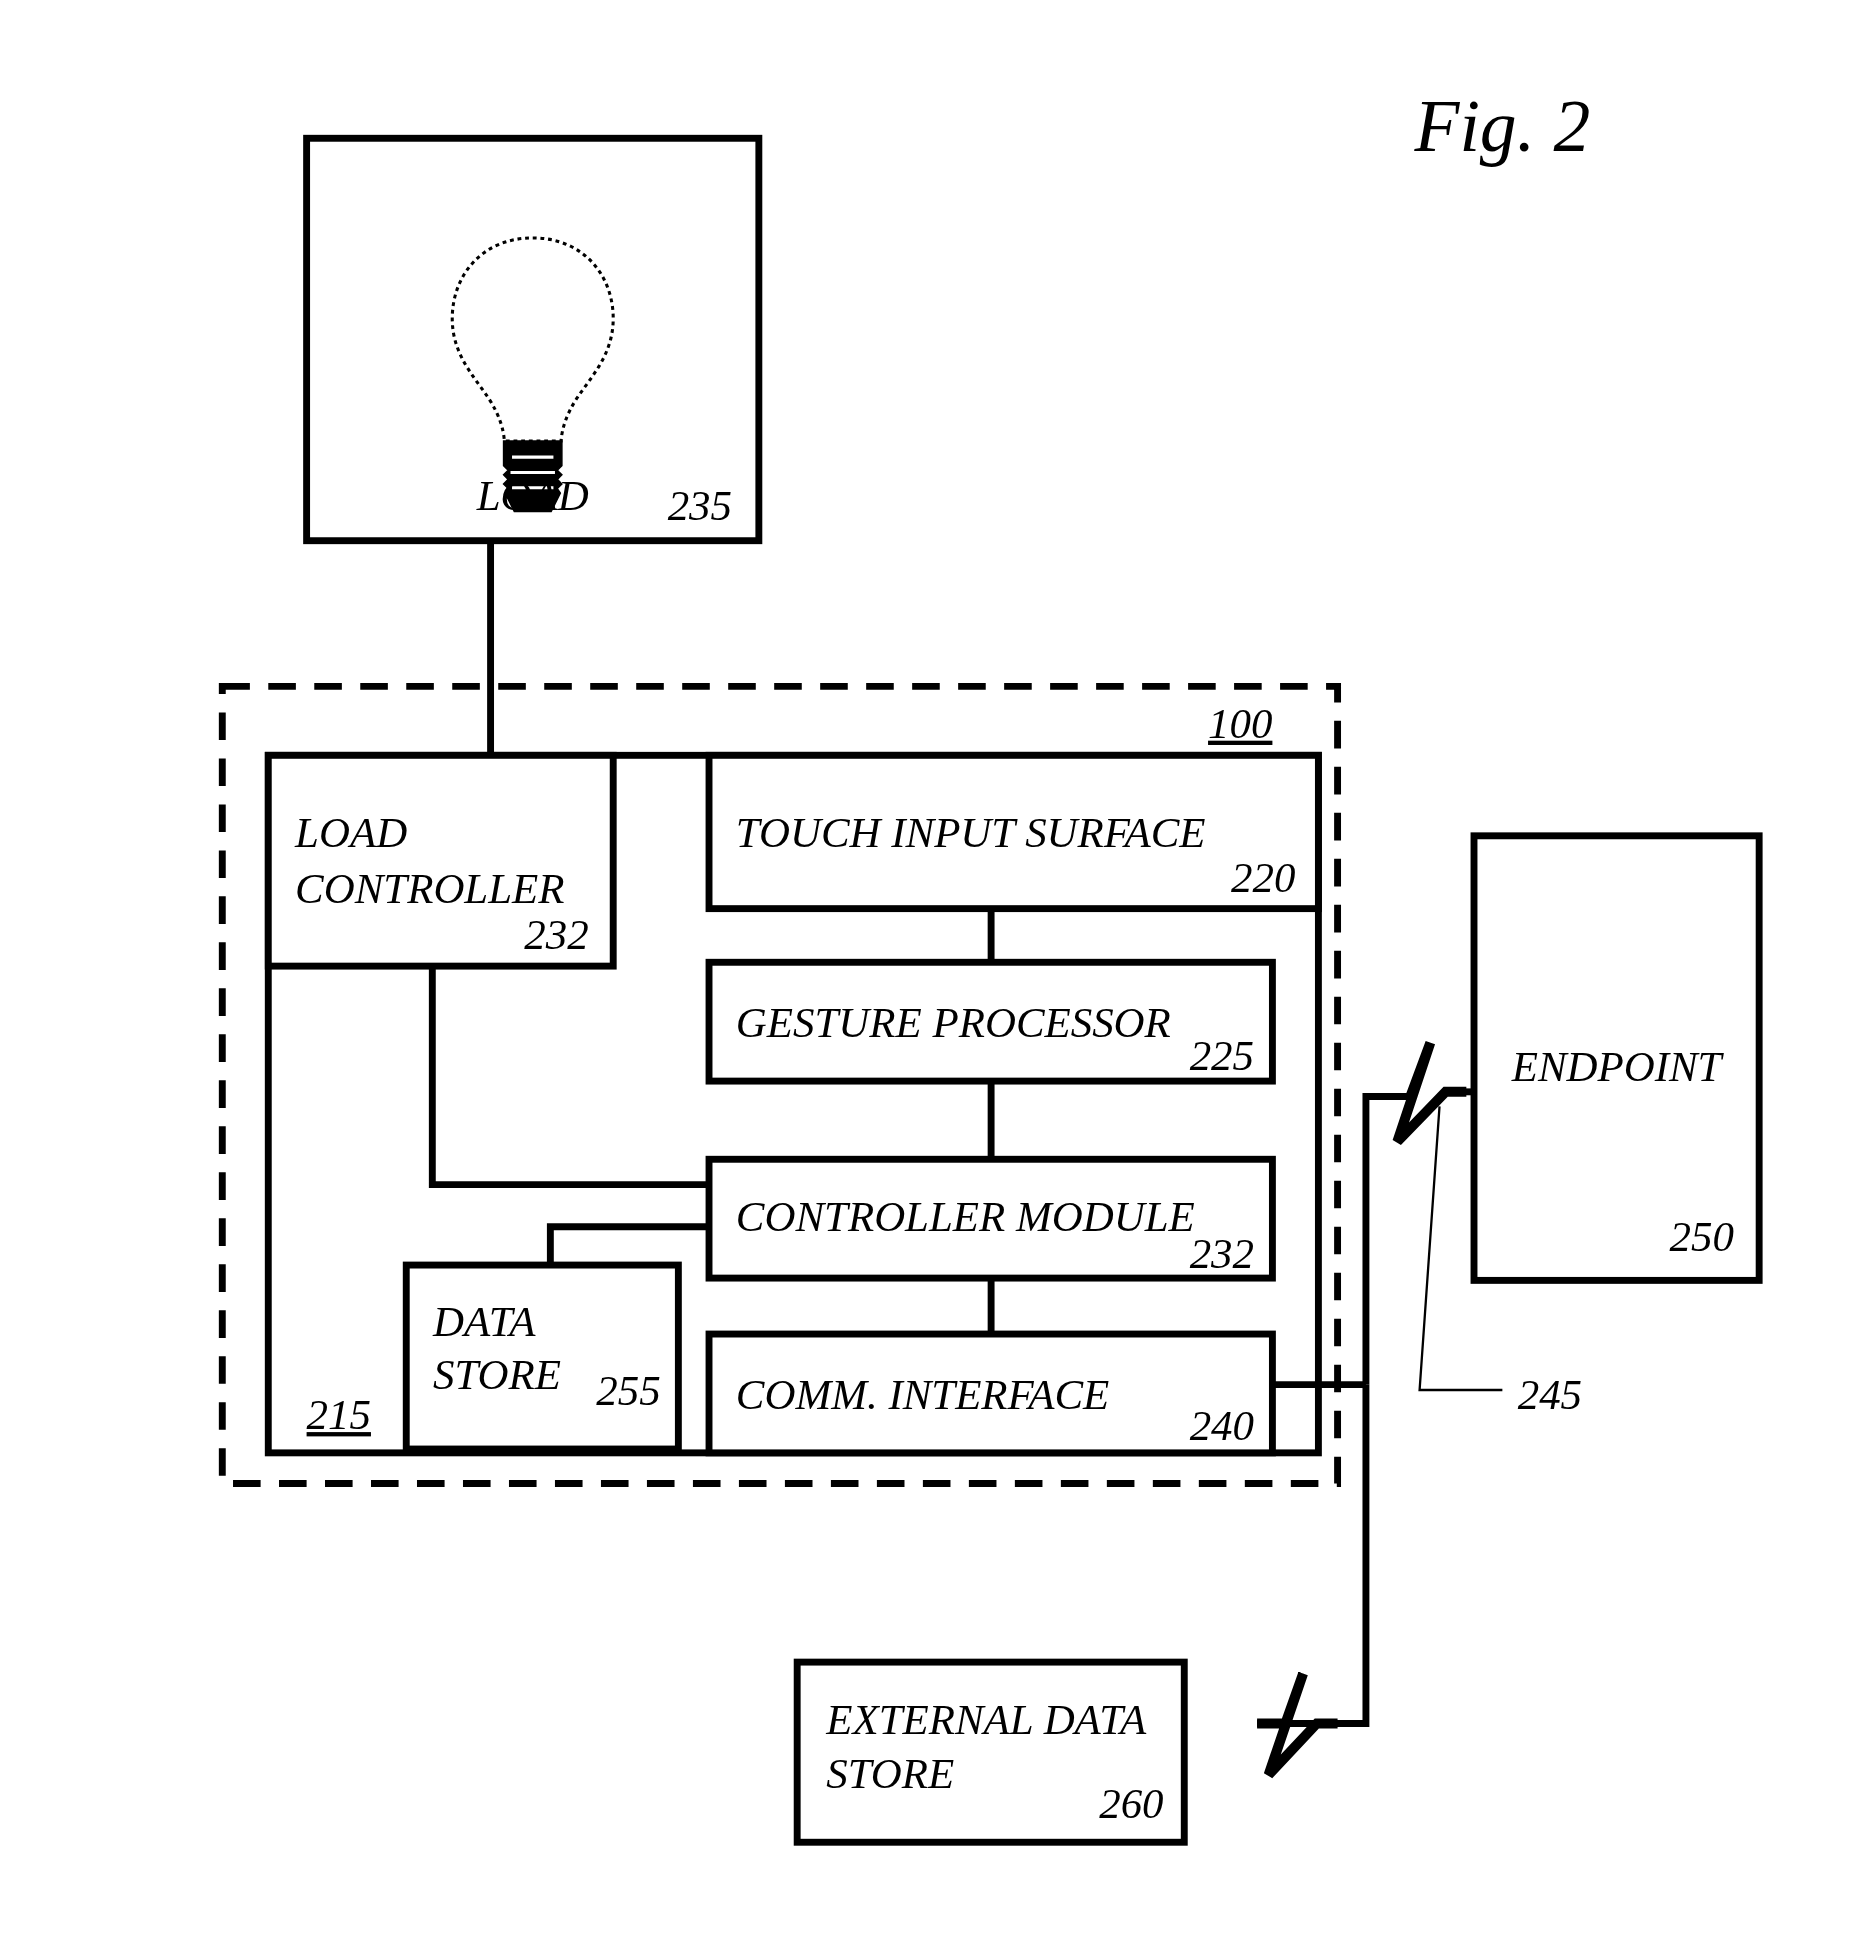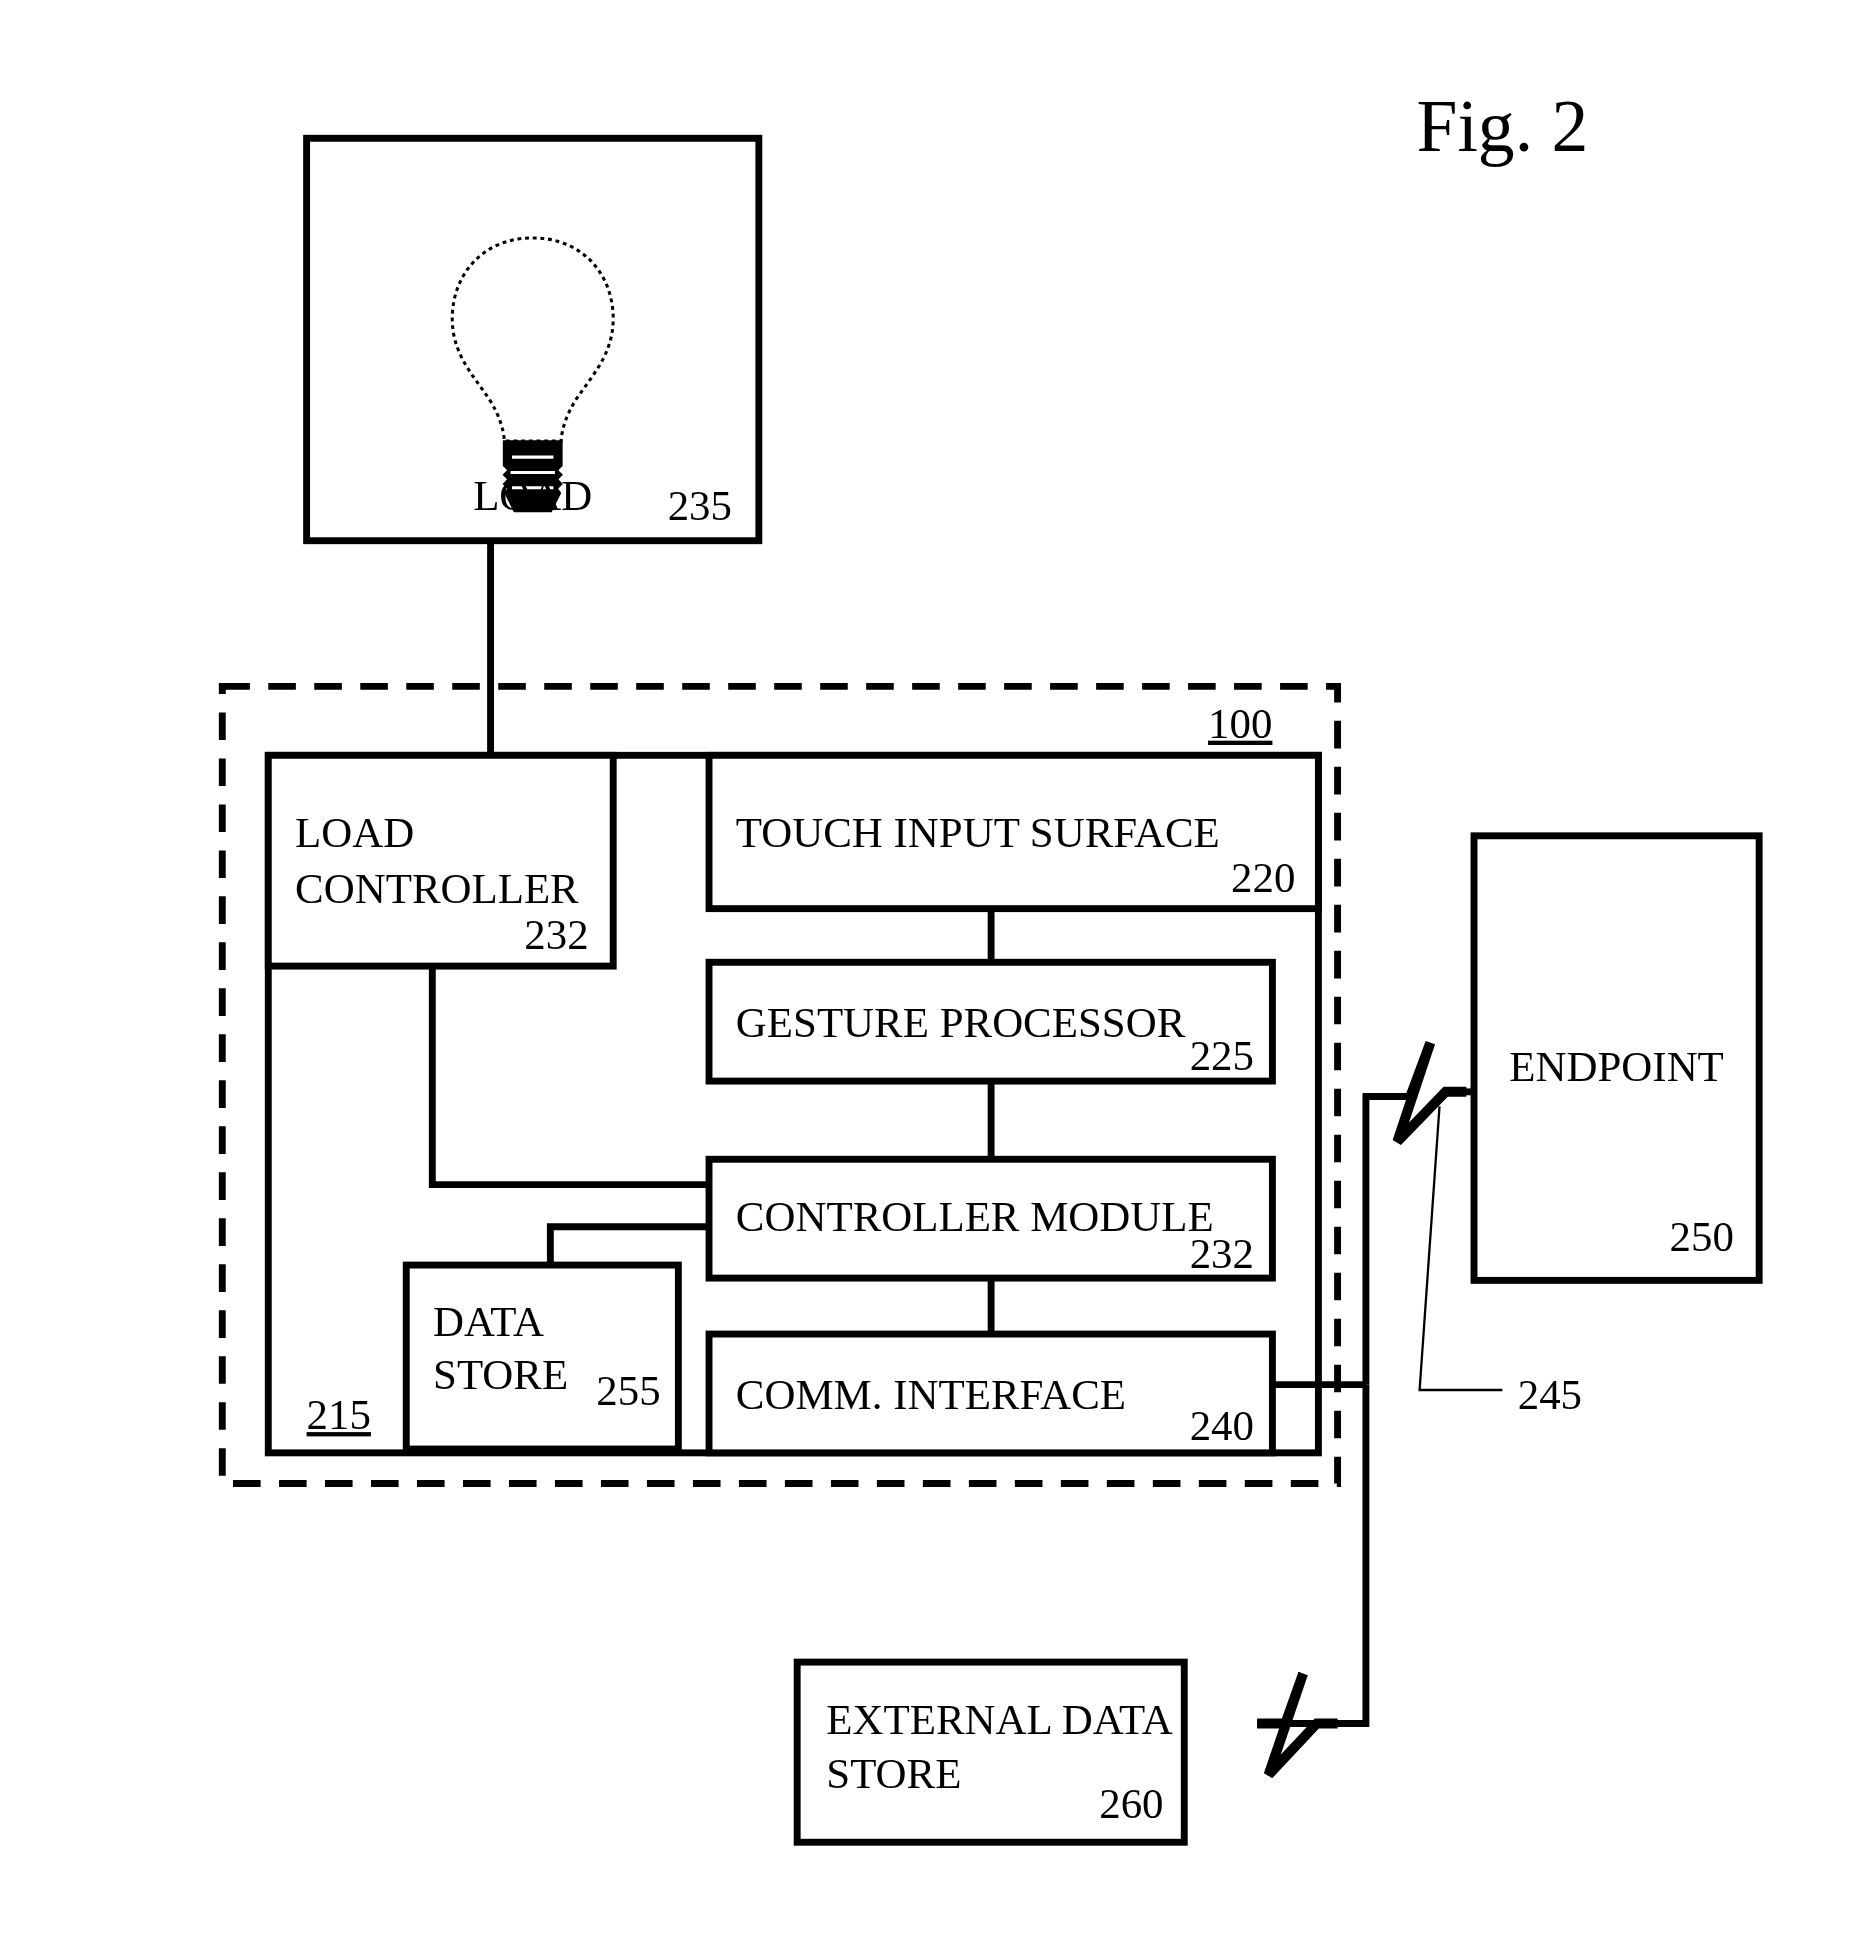--- a/index.html
+++ b/index.html
@@ -11,20 +11,21 @@
     width: 1868px;
     height: 1956px;
     font-family: "Liberation Serif", "DejaVu Serif", serif;
     color: #000000;
     overflow: hidden;
   }
   #figure-root {
     position: relative;
     width: 1868px;
     height: 1903px;
+    font-style: italic;
   }
   svg.fig-canvas {
     position: absolute;
     top: 0;
     left: 0;
     width: 1868px;
     height: 1956px;
     display: block;
   }
   .box-stroke {

